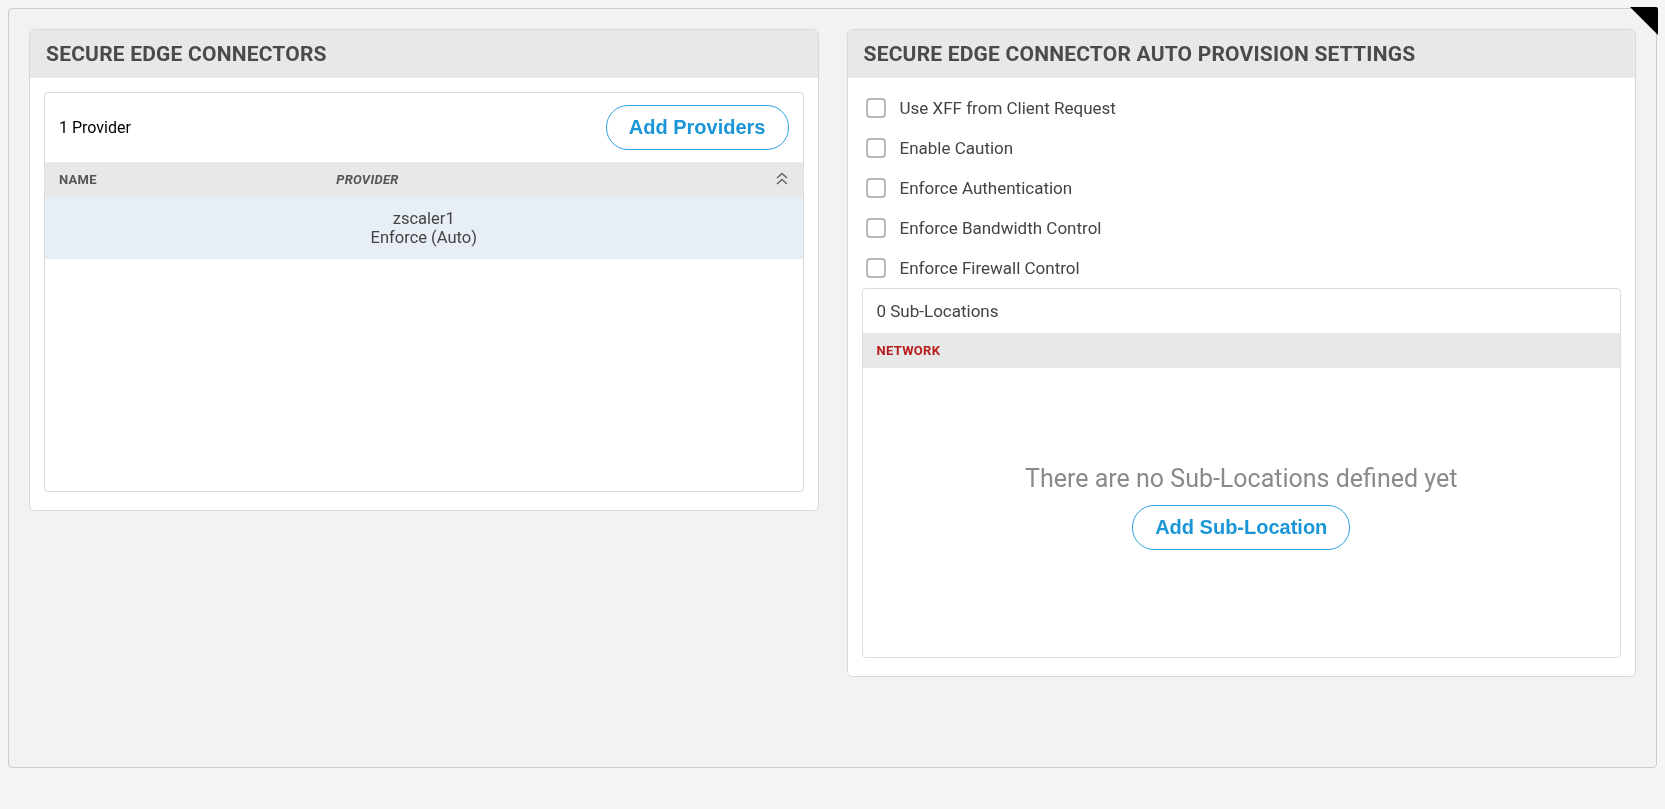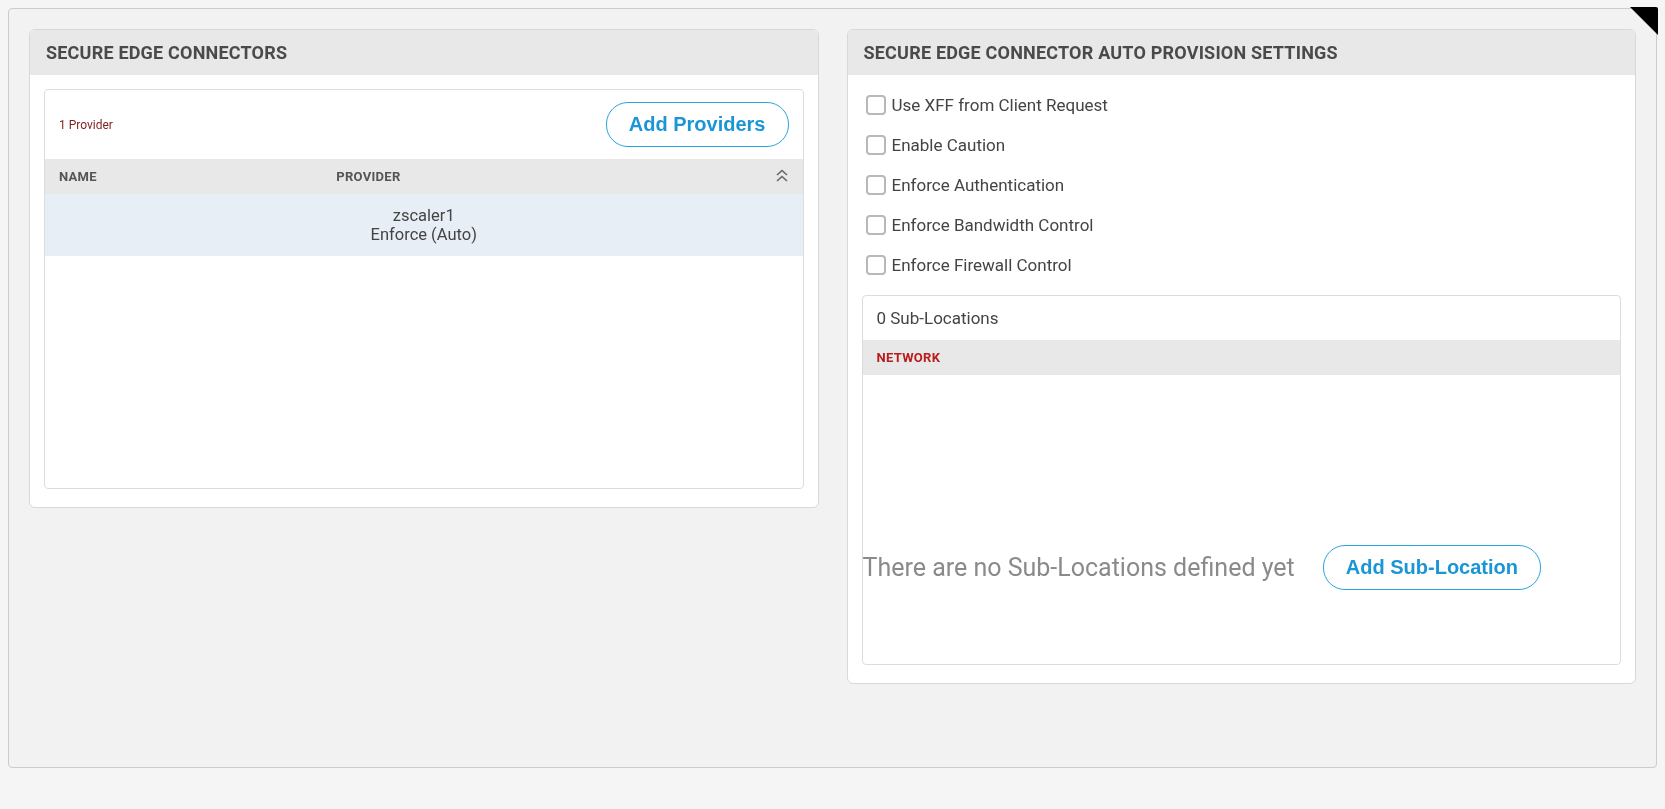--- a/index.html
+++ b/index.html
@@ -36,21 +36,21 @@
       flex: 1;
       border: 1px solid #d8d8d8;
       border-radius: 6px;
       background: #fff;
       overflow: hidden;
     }
     .panel-header {
       background: #e8e8e8;
       padding: 12px 16px;
       font-weight: 700;
-      font-size: 18px;
+      font-size: 21px;
       letter-spacing: 0.2px;
       color: #4a4a4a;
     }
     .panel-body {
       padding: 14px 14px 18px 14px;
     }
     .provider-box {
       border: 1px solid #dcdcdc;
       border-radius: 4px;
       overflow: hidden;
@@ -58,22 +58,22 @@
       flex-direction: column;
       min-height: 400px;
     }
     .provider-topbar {
       display: flex;
       align-items: center;
       justify-content: space-between;
       padding: 12px 14px;
     }
     .provider-count {
-      font-size: 12px;
-      color: #7f1d1d;
+      font-size: 16px;
+      color: #000000;
     }
     .btn-outline {
       background: #fff;
       border: 1.5px solid #2aa3e0;
       color: #1a96d6;
       font-weight: 600;
       font-size: 20px;
       padding: 10px 22px;
       border-radius: 22px;
       cursor: pointer;
@@ -82,21 +82,21 @@
       display: flex;
       background: #e8e8e8;
       font-size: 13px;
       font-weight: 700;
       letter-spacing: 0.3px;
       color: #555;
       padding: 10px 14px;
       align-items: flex-start;
     }
     .col-name { flex: 0 0 38%; }
-    .col-provider { flex: 1; }
+    .col-provider { flex: 1; font-style: italic; }
     .col-collapse {
       flex: 0 0 24px;
       text-align: right;
       color: #666;
       font-size: 14px;
       cursor: pointer;
       line-height: 0.7;
     }
     .provider-row {
       display: flex;
@@ -105,38 +105,37 @@
       color: #444;
       align-items: center;
     }
     .provider-row.selected { background: #e8eef6; flex-direction: column; }
     .provider-row .cell-name { flex: 0 0 38%; }
     .provider-row .cell-provider { flex: 1; }
     .settings-body { padding: 10px 14px 18px 14px; }
     .check-row {
       display: flex;
       align-items: center;
-      gap: 6px;
+      gap: 14px;
       padding: 10px 0 10px 4px;
     }
     .chkbox {
       width: 20px;
       height: 20px;
       border: 2px solid #b8b8b8;
       border-radius: 4px;
       background: #fff;
       cursor: pointer;
       flex-shrink: 0;
     }
     .check-label {
       font-size: 17px;
       color: #444;
     }
     .subloc-box {
-      margin-top: 10px;
       border: 1px solid #dcdcdc;
       border-radius: 4px;
       overflow: hidden;
       display: flex;
       flex-direction: column;
       min-height: 370px;
     }
     .subloc-topbar {
       padding: 12px 14px;
       font-size: 17px;
@@ -146,23 +145,24 @@
       background: #e8e8e8;
       font-size: 13px;
       font-weight: 700;
       letter-spacing: 0.3px;
       color: #b91c1c;
       padding: 10px 14px;
     }
     .subloc-empty {
       flex: 1;
       display: flex;
+      flex-direction: column;
       align-items: center;
       padding-top: 96px;
-      gap: 28px;
+      gap: 12px;
     }
     .empty-msg {
       font-size: 25px;
       color: #8a8a8a;
     }
   </style>
 </head>
 <body>
 
 <div class="outer-frame">

